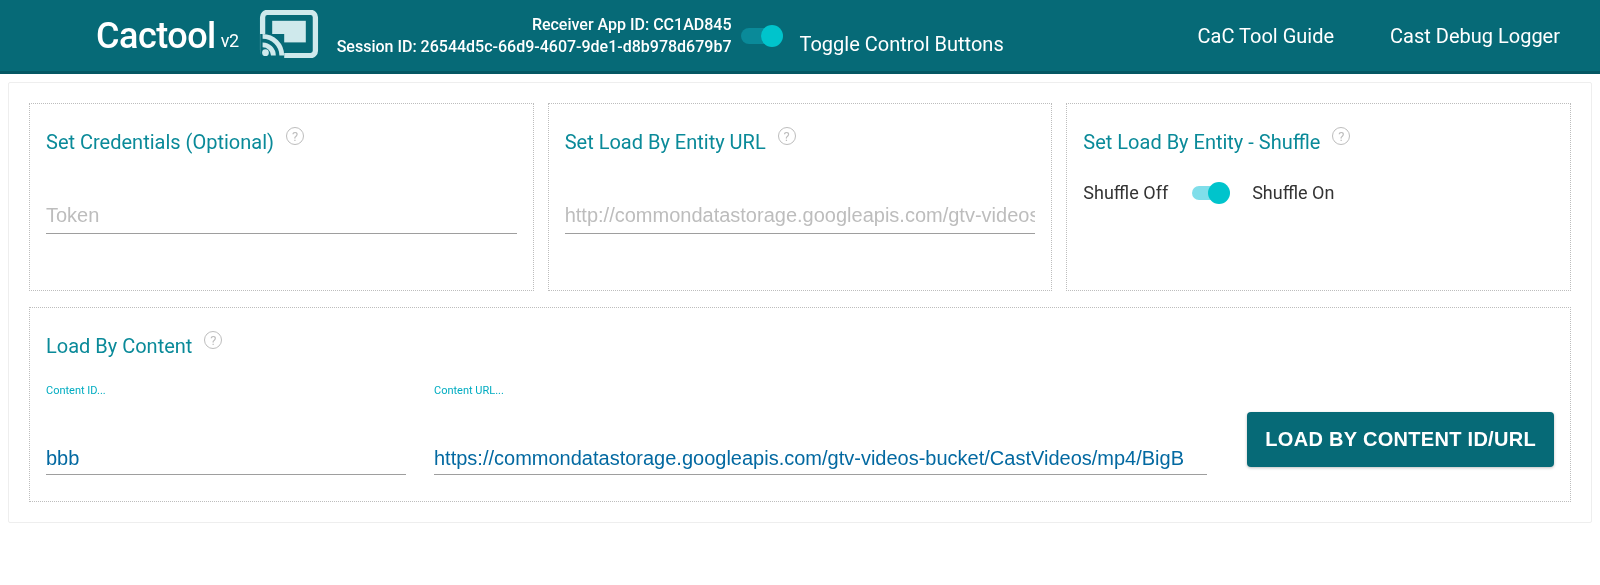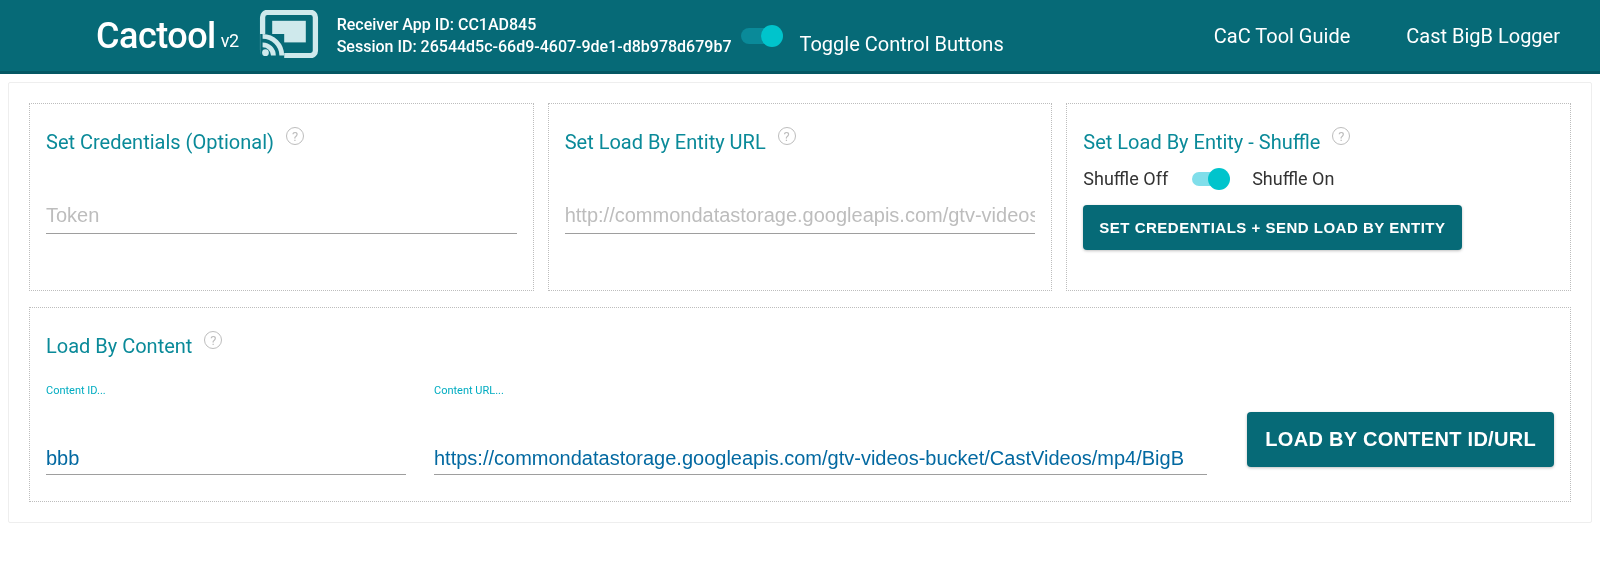--- a/index.html
+++ b/index.html
@@ -11,20 +11,21 @@
     overflow: hidden;
   }
   .header {
     background: #066a77;
     color: #fff;
     height: 74px;
     display: flex;
     align-items: center;
     padding: 0 40px 0 96px;
     border-bottom: 3px solid #055763;
+    text-align: right;
   }
   .app-title {
     font-size: 36px;
     font-weight: 500;
     letter-spacing: -0.5px;
     display: flex;
     align-items: baseline;
   }
   .app-version {
     font-size: 18px;
@@ -149,21 +150,21 @@
     margin-top: 44px;
     outline: none;
     color: #333;
     background: transparent;
   }
   .text-input::placeholder { color: #bdbdbd; }
   .shuffle-row {
     display: flex;
     align-items: center;
     gap: 24px;
-    margin-top: 14px;
+    margin-top: 28px;
     font-size: 18px;
     color: #333;
   }
   .mini-toggle {
     position: relative;
     width: 36px;
     height: 14px;
     background: #80deea;
     border-radius: 10px;
   }
@@ -260,21 +261,21 @@
   <div class="ids">
     <div>Receiver App ID: CC1AD845</div>
     <div>Session ID: 26544d5c-66d9-4607-9de1-d8b978d679b7</div>
   </div>
   <div class="toggle-switch">
     <div class="toggle-knob"></div>
   </div>
   <div class="toggle-label">Toggle Control Buttons</div>
   <div class="header-spacer"></div>
   <div class="header-link">CaC Tool Guide</div>
-  <div class="header-link">Cast BigB Logger</div>
+  <div class="header-link">Cast Debug Logger</div>
 </div>
 
 <div class="content">
   <div class="card">
 
 
     <div class="panels">
 
       <div class="panel">
         <div class="panel-title">
@@ -297,21 +298,20 @@
           <span>Set Load By Entity - Shuffle</span>
           <span class="help-icon">?</span>
         </div>
         <div class="shuffle-row">
           <span>Shuffle Off</span>
           <div class="mini-toggle">
             <div class="mini-knob"></div>
           </div>
           <span>Shuffle On</span>
         </div>
-        <button class="primary-btn">SET CREDENTIALS + SEND LOAD BY ENTITY</button>
       </div>
     </div>
 
     <div class="bottom-panel">
       <div class="panel-title">
         <span>Load By Content</span>
         <span class="help-icon">?</span>
       </div>
       <div class="bottom-row">
         <div class="field small">

